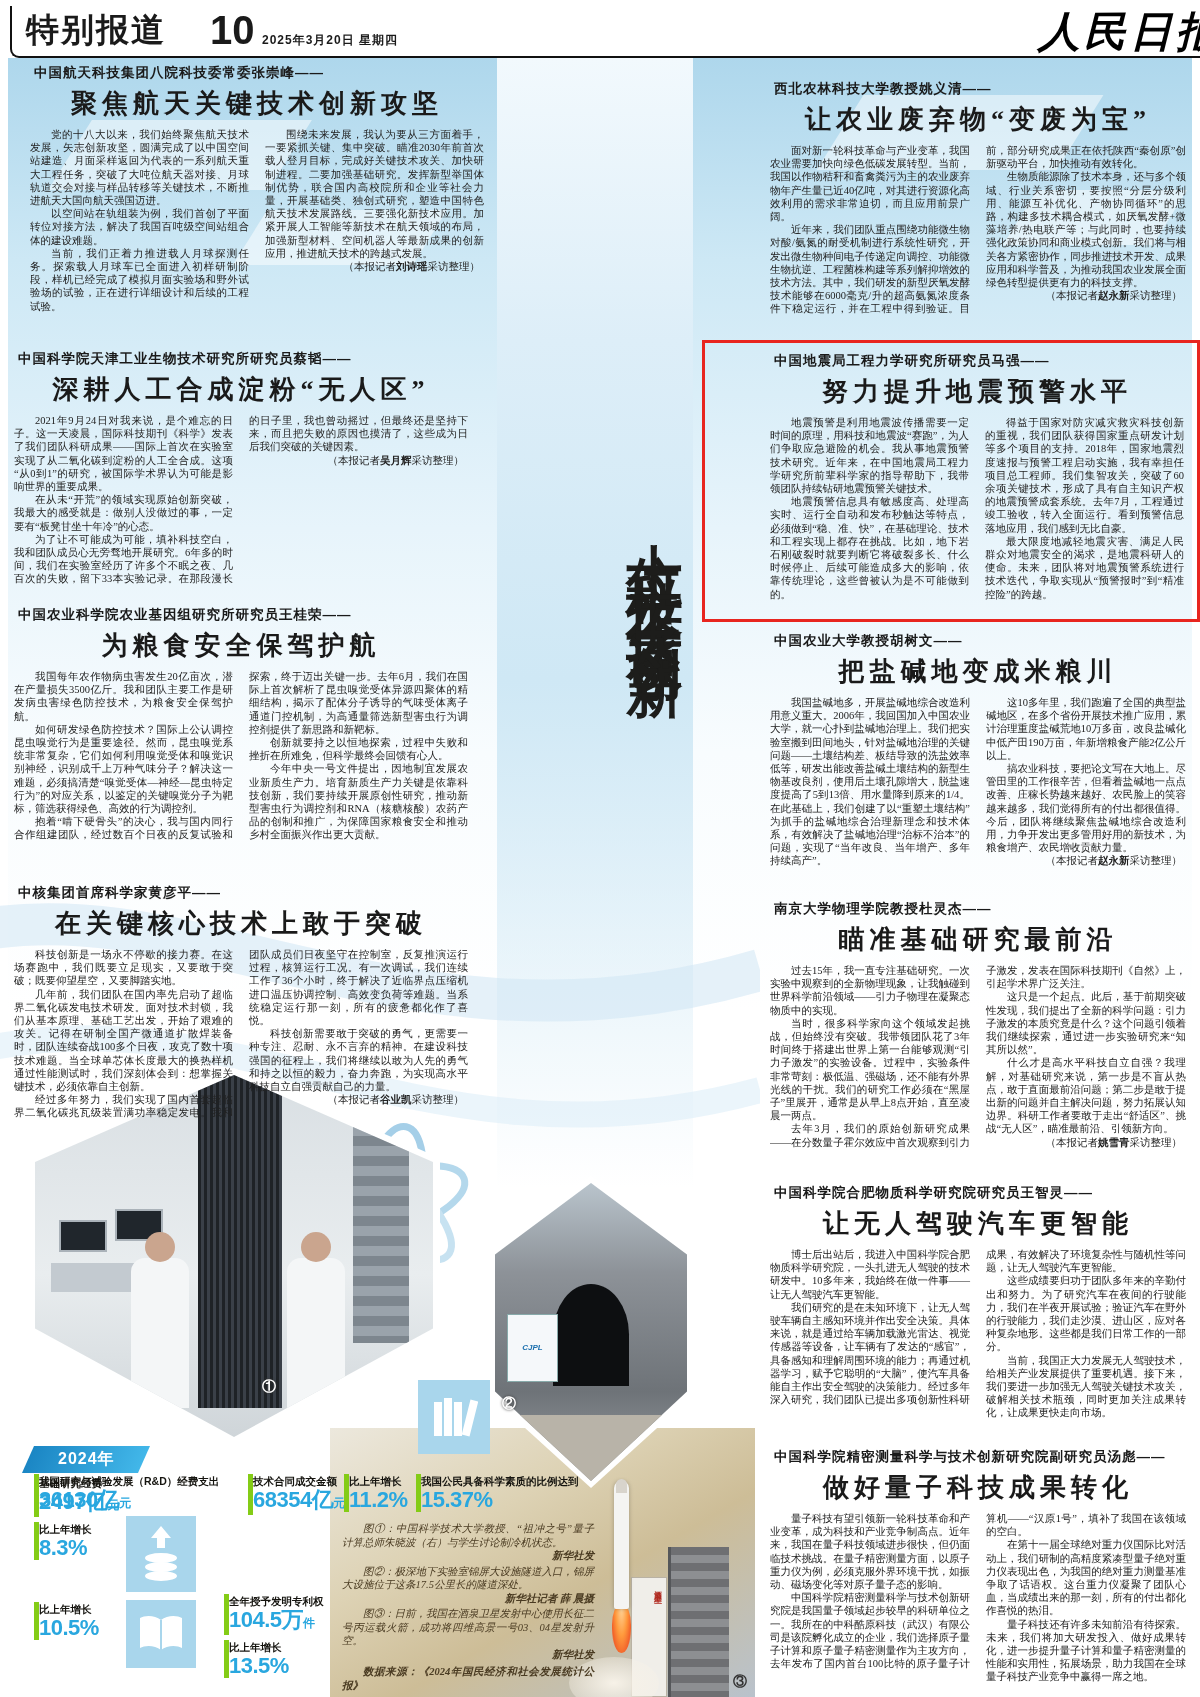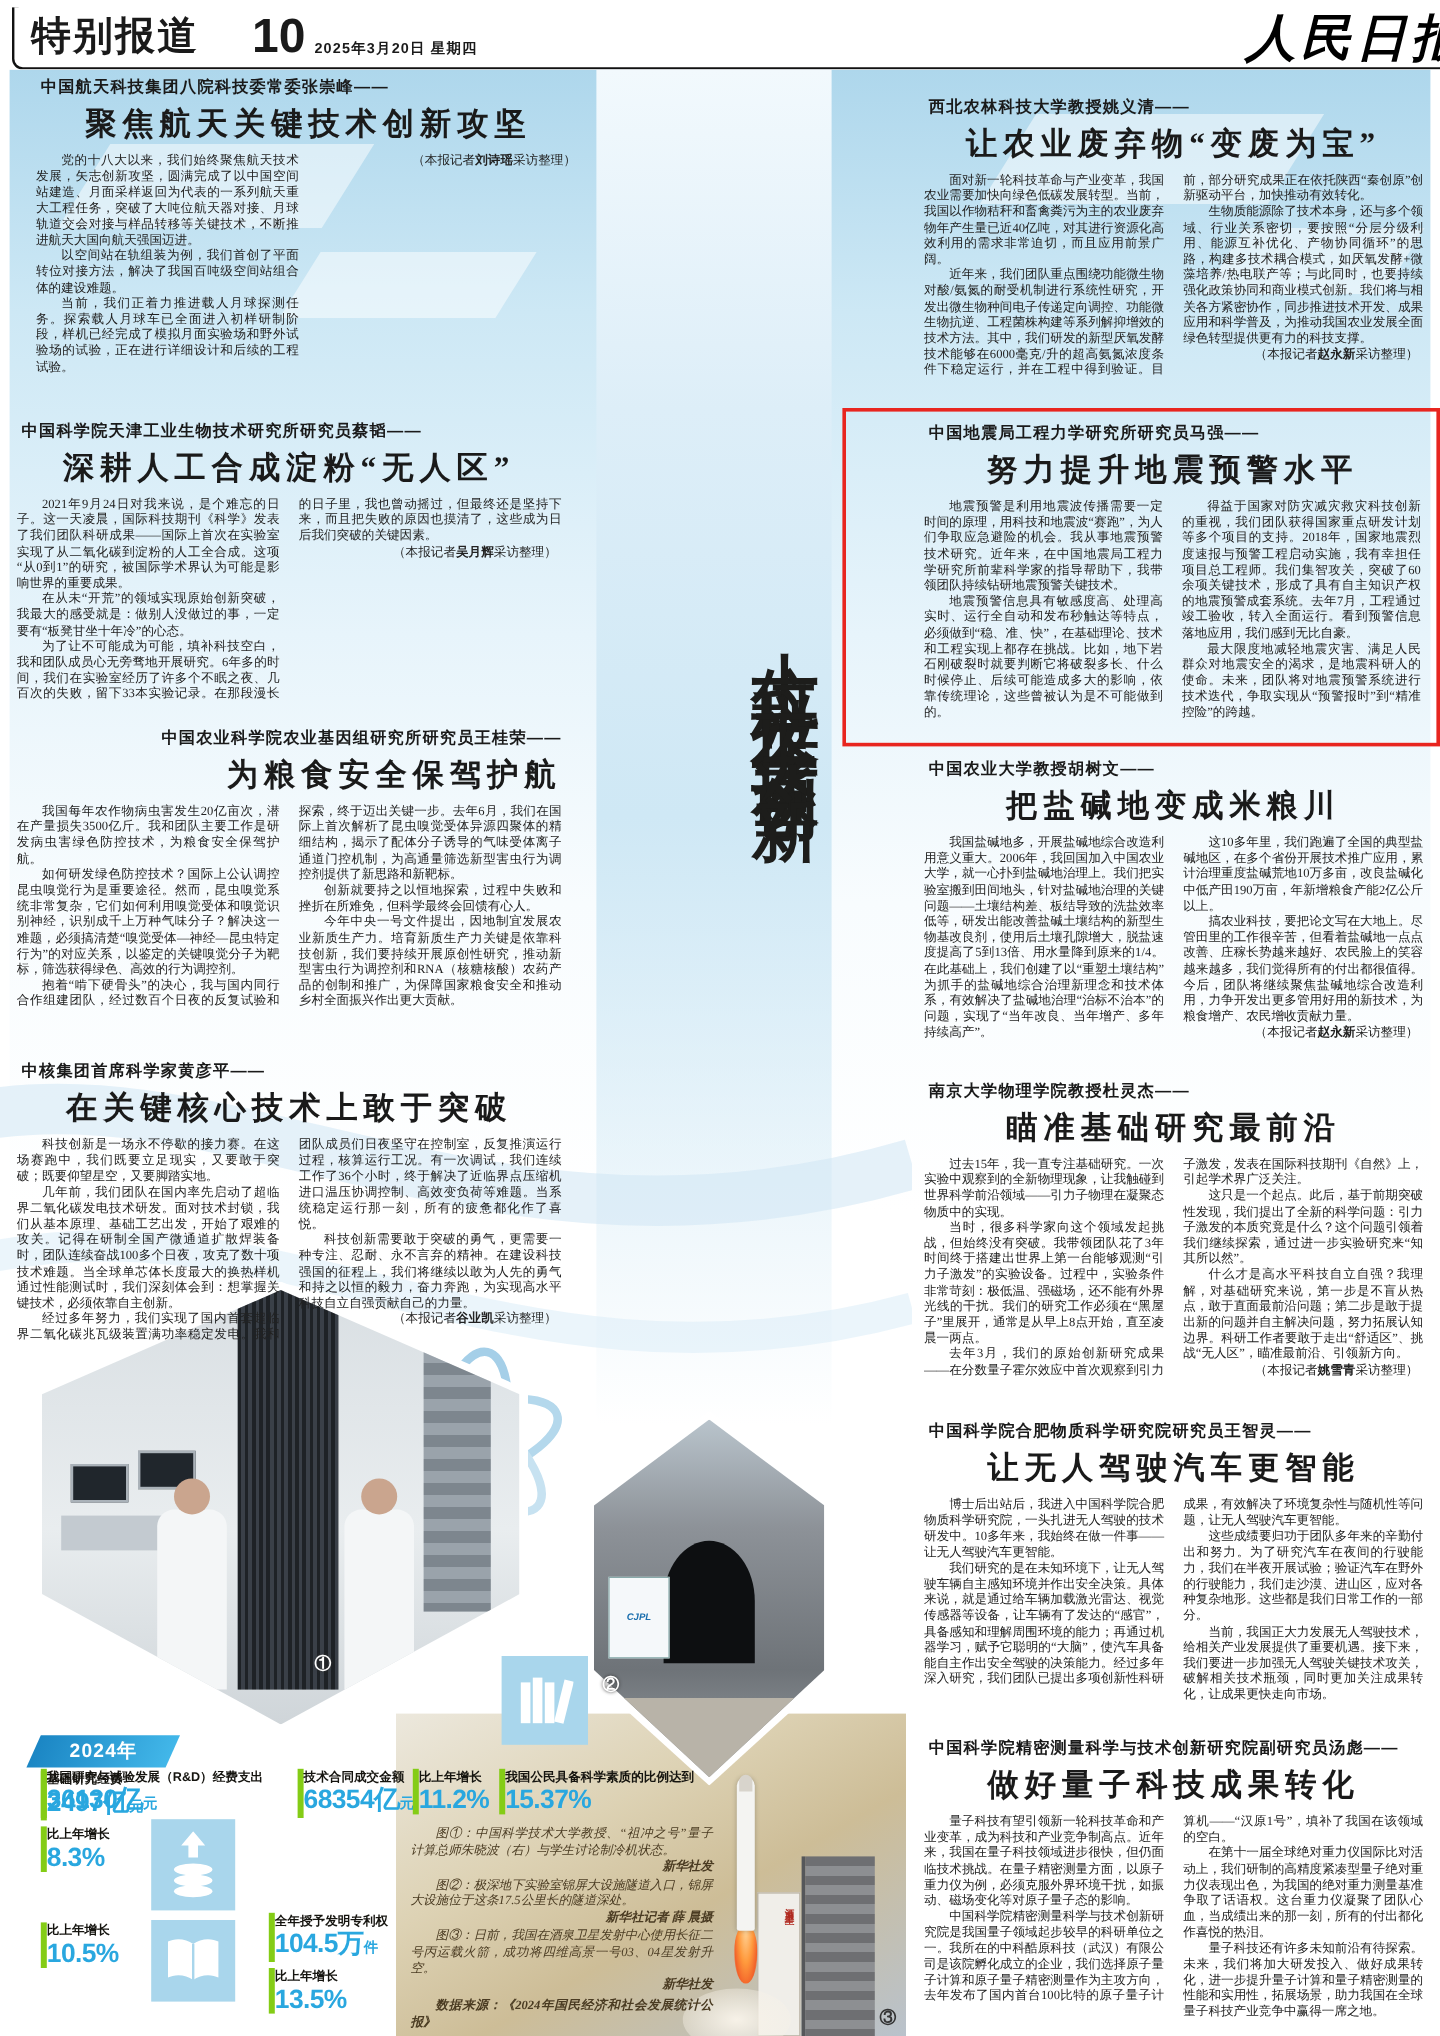--- a/index.html
+++ b/index.html
@@ -34,21 +34,21 @@
   .art-byline{font-family:"Liberation Sans","DejaVu Sans",sans-serif;font-weight:700;font-size:13.5px;
               letter-spacing:1px;margin:0 0 2px 4px;white-space:nowrap;}
   .art-title{margin:2px 0 7px 0;text-align:center;font-weight:900;font-size:26px;letter-spacing:5px;
              font-family:"Liberation Serif","DejaVu Serif",serif;}
   .art-body{flex:1 1 auto;overflow:hidden;columns:2;column-gap:16px;column-fill:auto;}
   .art-body p{margin:0;font-size:10.5px;line-height:13.2px;text-align:justify;text-indent:2em;color:#222;}
   .art-body p.credit{text-align:right;text-indent:0;padding-right:4px;}
   .art-body p.credit .cn{font-weight:700;}
   #art-zhang{left:30px;top:64px;width:454px;height:250px;}
   #art-cai{left:14px;top:350px;width:454px;height:238px;}
-  #art-wang{left:14px;top:606px;width:454px;height:242px;align-items:flex-end;}
+  #art-wang{left:14px;top:606px;width:454px;height:242px;}
   #art-huang{left:14px;top:884px;width:454px;height:248px;}
   #art-yao{left:770px;top:80px;width:416px;height:236px;}
   #art-ma{left:770px;top:352px;width:414px;height:252px;}
   #art-hu{left:770px;top:632px;width:416px;height:250px;}
   #art-du{left:770px;top:900px;width:416px;height:254px;}
   #art-wangzl{left:770px;top:1184px;width:416px;height:240px;}
   #art-tang{left:770px;top:1448px;width:416px;height:242px;}
   .highlight-box{position:absolute;left:702px;top:340px;width:492px;height:276px;z-index:4;
                  border:3px solid #e8251f;pointer-events:none;}
   
@@ -162,20 +162,21 @@
 
   <div class="v-title">十位科技工作者谈创新</div>
 
   <article class="art" id="art-zhang">
     <div class="art-byline">中国航天科技集团八院科技委常委张崇峰——</div>
     <h2 class="art-title">聚焦航天关键技术创新攻坚</h2>
     <div class="art-body">
         <p>党的十八大以来，我们始终聚焦航天技术发展，矢志创新攻坚，圆满完成了以中国空间站建造、月面采样返回为代表的一系列航天重大工程任务，突破了大吨位航天器对接、月球轨道交会对接与样品转移等关键技术，不断推进航天大国向航天强国迈进。</p>
         <p>以空间站在轨组装为例，我们首创了平面转位对接方法，解决了我国百吨级空间站组合体的建设难题。</p>
         <p>当前，我们正着力推进载人月球探测任务。探索载人月球车已全面进入初样研制阶段，样机已经完成了模拟月面实验场和野外试验场的试验，正在进行详细设计和后续的工程试验。</p>
+        <p>围绕未来发展，我认为要从三方面着手，一要紧抓关键、集中突破。瞄准2030年前首次载人登月目标，完成好关键技术攻关、加快研制进程。二要加强基础研究。发挥新型举国体制优势，联合国内高校院所和企业等社会力量，开展基础类、独创式研究，塑造中国特色航天技术发展路线。三要强化新技术应用。加紧开展人工智能等新技术在航天领域的布局，加强新型材料、空间机器人等最新成果的创新应用，推进航天技术的跨越式发展。</p>
         <p class="credit"><span>（本报记者</span><span class="cn">刘诗瑶</span><span>采访整理）</span></p>
       </div>
   </article>
   <article class="art" id="art-cai">
     <div class="art-byline">中国科学院天津工业生物技术研究所研究员蔡韬——</div>
     <h2 class="art-title">深耕人工合成淀粉“无人区”</h2>
     <div class="art-body">
         <p>2021年9月24日对我来说，是个难忘的日子。这一天凌晨，国际科技期刊《科学》发表了我们团队科研成果——国际上首次在实验室实现了从二氧化碳到淀粉的人工全合成。这项“从0到1”的研究，被国际学术界认为可能是影响世界的重要成果。</p>
         <p>在从未“开荒”的领域实现原始创新突破，我最大的感受就是：做别人没做过的事，一定要有“板凳甘坐十年冷”的心态。</p>
         <p>为了让不可能成为可能，填补科技空白，我和团队成员心无旁骛地开展研究。6年多的时间，我们在实验室经历了许多个不眠之夜、几百次的失败，留下33本实验记录。在那段漫长的日子里，我也曾动摇过，但最终还是坚持下来，而且把失败的原因也摸清了，这些成为日后我们突破的关键因素。</p>

